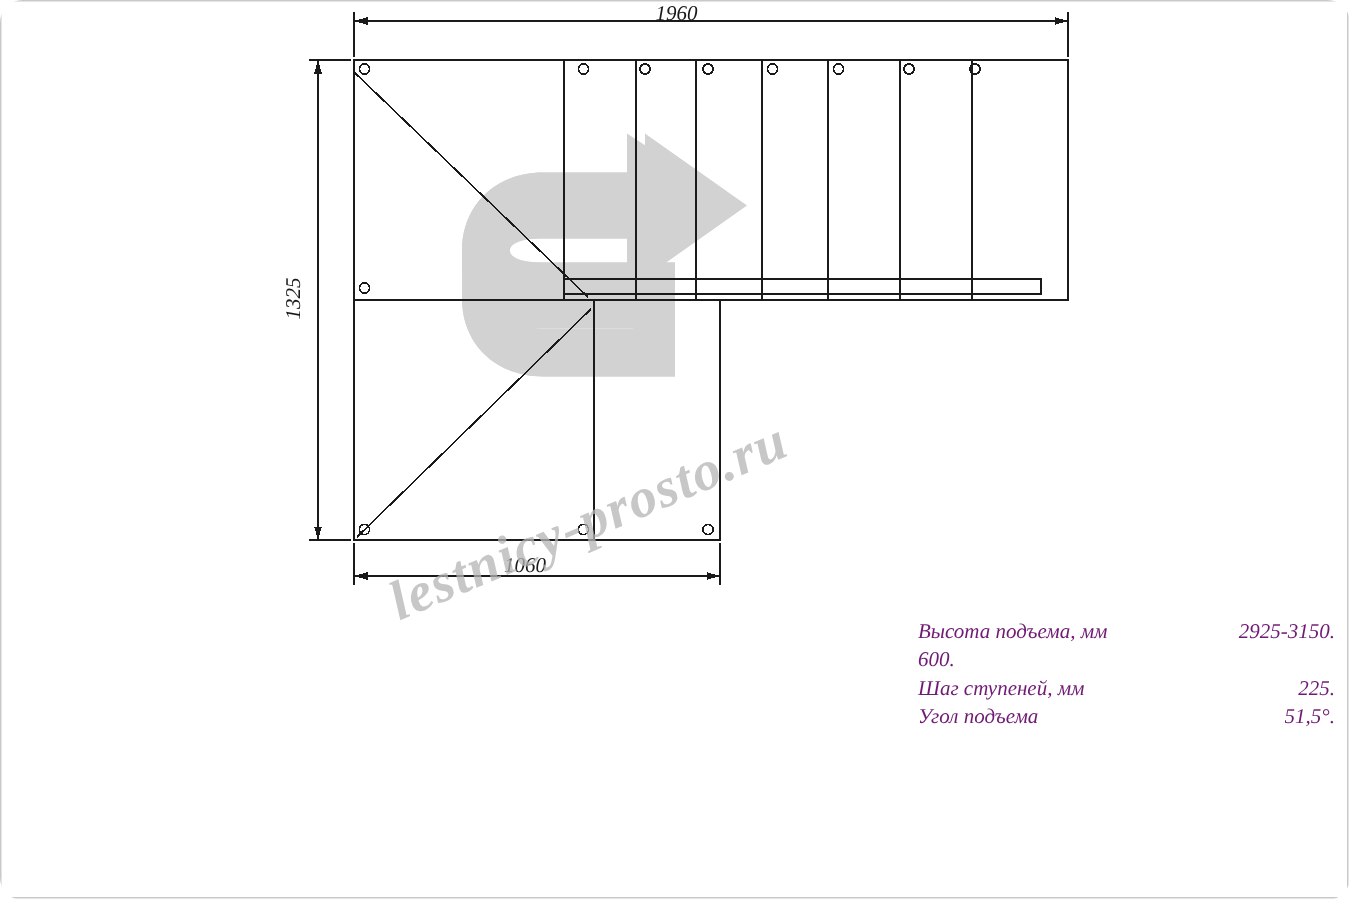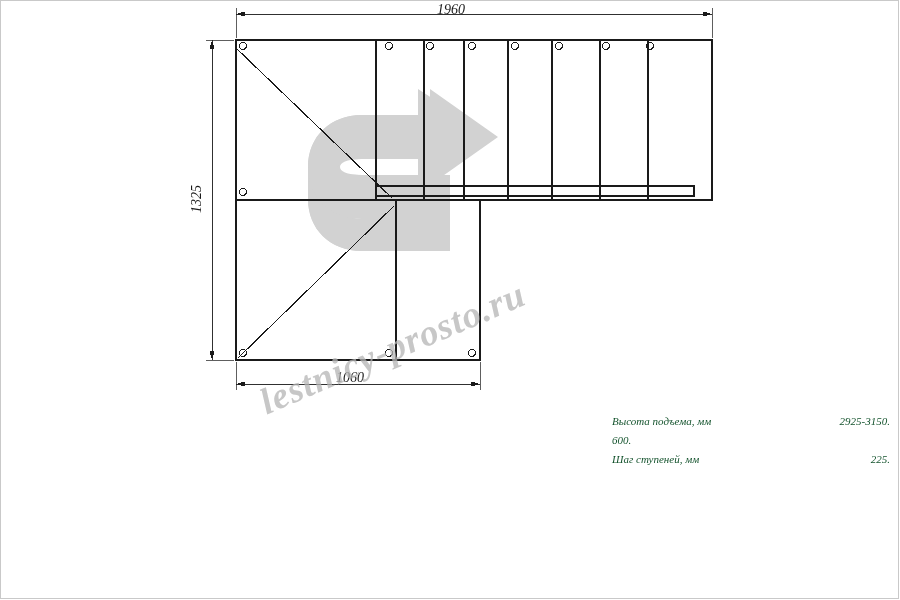--- a/index.html
+++ b/index.html
@@ -9,20 +9,21 @@
   }
   body {
     font-family: "Liberation Serif", serif;
   }
   #page {
     position: relative;
     width: 900px;
     height: 600px;
     background: #ffffff;
     overflow: hidden;
+    border-radius: 15px;
   }
   .frame-border {
     position: absolute;
     left: 0;
     top: 0;
     width: 899px;
     height: 599px;
     border: 1px solid #c9c9c9;
     box-sizing: border-box;
   }
@@ -40,22 +41,22 @@
     top: 412px;
     width: 278px;
   }
   .spec-row {
     display: flex;
     justify-content: space-between;
     align-items: baseline;
     height: 19px;
     line-height: 19px;
     font-style: italic;
-    font-size: 11px;
-    color: #14532d;
+    font-size: 14px;
+    color: #701a75;
   }
   .spec-label {
     white-space: nowrap;
   }
   .spec-value {
     white-space: nowrap;
     text-align: center;
   }
   
   .dim-text {
@@ -199,15 +200,19 @@
       <span class="spec-label">Высота подъема, мм</span>
       <span class="spec-value">2925-3150.</span>
     </div>
     <div class="spec-row">
       <span class="spec-value">600.</span>
     </div>
     <div class="spec-row">
       <span class="spec-label">Шаг ступеней, мм</span>
       <span class="spec-value">225.</span>
     </div>
+    <div class="spec-row">
+      <span class="spec-label">Угол подъема</span>
+      <span class="spec-value">51,5°.</span>
+    </div>
   </div>
 
 </div>
 
 </body></html>

